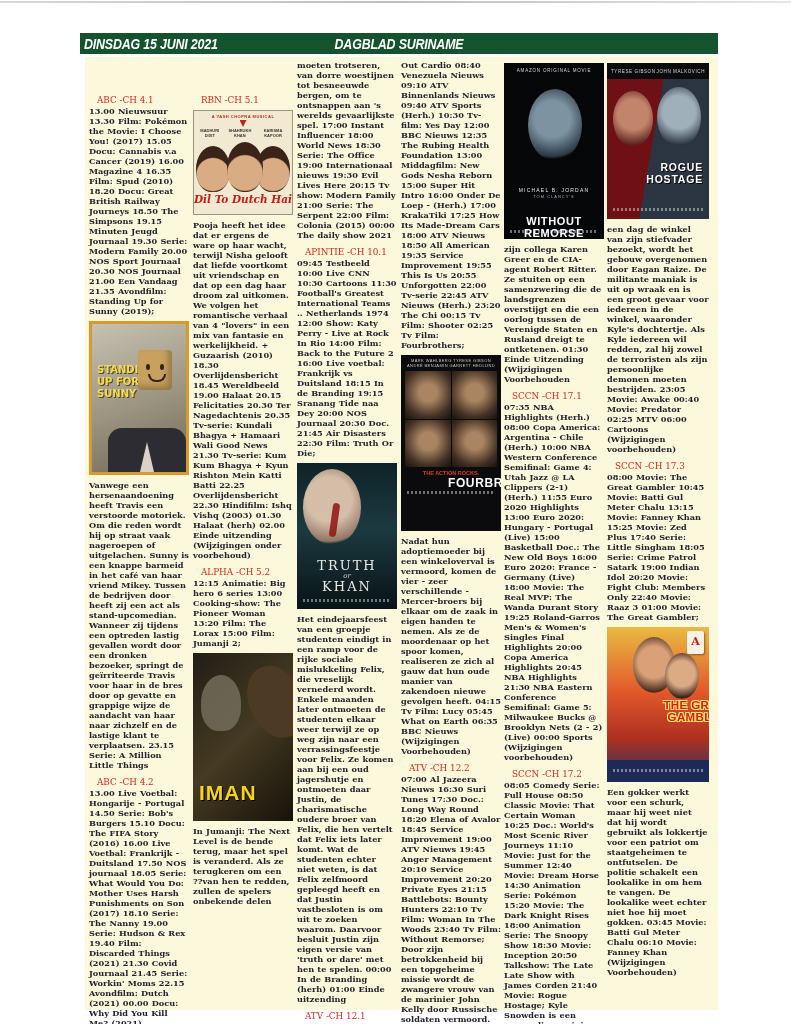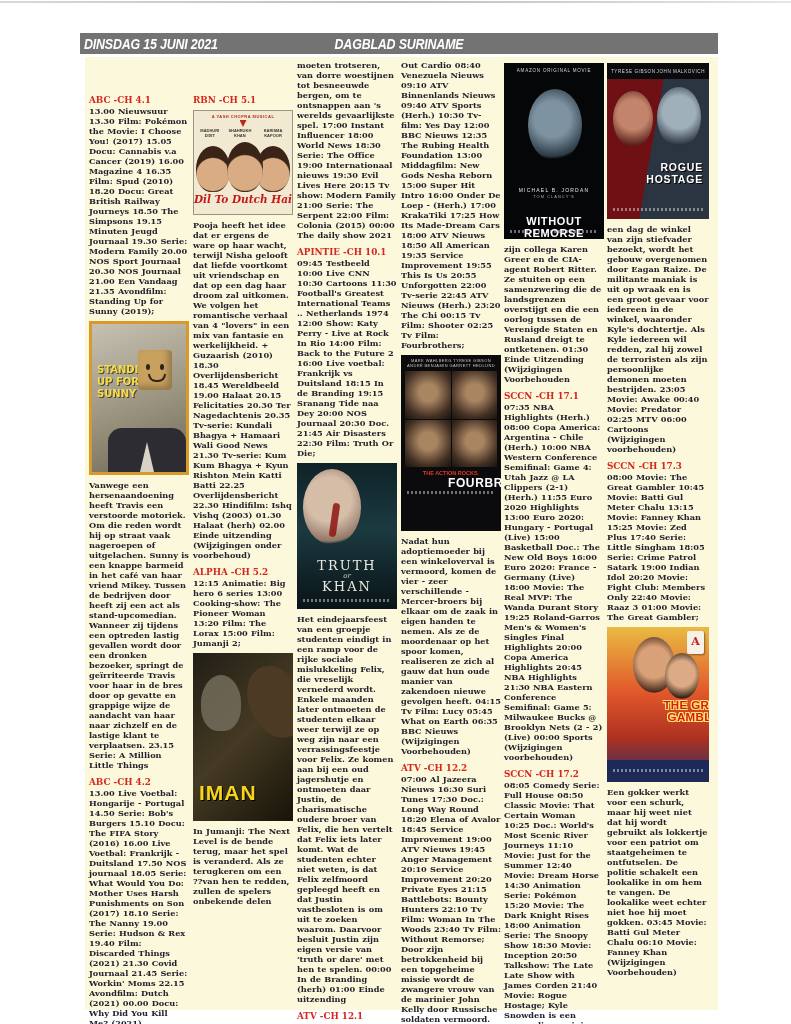--- a/index.html
+++ b/index.html
@@ -1,42 +1,42 @@
 <!DOCTYPE html>
 <html><head>
 <meta charset="utf-8">
 <style>
   html,body{margin:0;padding:0;background:#ffffff;}
   .page{position:relative;width:791px;height:1024px;background:#fff;overflow:hidden;
         font-family:"DejaVu Serif",serif;}
   .topline{position:absolute;top:1px;left:0;width:100%;height:2px;
            background:linear-gradient(90deg,#d8d8d8,#bfbfbf,#e6e6e6);}
   
-  .masthead{position:absolute;left:80px;top:33px;width:638px;height:21px;background:#737373;
+  .masthead{position:absolute;left:80px;top:33px;width:638px;height:21px;background:#14532d;
             display:flex;align-items:center;}
   .masthead .mh-date{margin-left:4px;color:#fff;font-family:"Liberation Sans",sans-serif;
             font-weight:bold;font-style:italic;font-size:13.5px;transform:scale(.92,1.12);
             transform-origin:left center;letter-spacing:-.2px;}
   .masthead .mh-paper{position:absolute;left:50%;transform:translateX(-50%) scale(.92,1.12);
             color:#fff;font-family:"Liberation Sans",sans-serif;font-weight:bold;
             font-style:italic;font-size:13.5px;letter-spacing:-.2px;}
   
   .content{position:absolute;left:85px;top:57px;width:633px;height:953px;background:#fbf8db;}
   .title-band{position:absolute;left:5px;top:4px;background:#fff100;padding:2px 9px 3px 9px;}
   .title-band span{color:#e8131c;font-family:"Liberation Sans",sans-serif;font-weight:bold;
             font-size:15.5px;letter-spacing:.2px;}
   
   .col{position:absolute;width:100px;}
   #col1{left:4px;top:31px;}
   #col2{left:108px;top:31px;}
   #col3{left:212px;top:3px;}
   #col4{left:316px;top:3px;}
   #col5{left:419px;top:1px;}
   #col6{left:522px;top:1px;width:102px;}
-  .chan{color:#d6271f;font-size:8.8px;font-weight:bold;margin:7px 0 1px 0;line-height:10px;}
+  .chan{color:#d6271f;font-size:8.8px;font-weight:normal;margin:7px 0 1px 8px;line-height:10px;}
   .body{font-size:8.2px;line-height:10px;font-weight:bold;color:#23222e;margin:0 0 1px 0;
         text-align:left;word-spacing:.4px;}
   .poster{position:relative;margin:5px 0;overflow:hidden;}
   .mt{height:3px;margin:2px 6px;opacity:.7;}
   .mt-light{background:repeating-linear-gradient(90deg,rgba(255,255,255,.6) 0 2px,transparent 2px 4px);}
   
   .p-sunny{height:148px;border:3px solid #d99a2b;
            background:linear-gradient(160deg,#c7c1b3 0%,#9a937f 55%,#6f6857 100%);}
   .sunny-title{position:absolute;left:5px;top:40px;display:flex;flex-direction:column;}
   .sunny-title span{font-family:"DejaVu Sans",sans-serif;font-weight:bold;color:#f6dc49;

